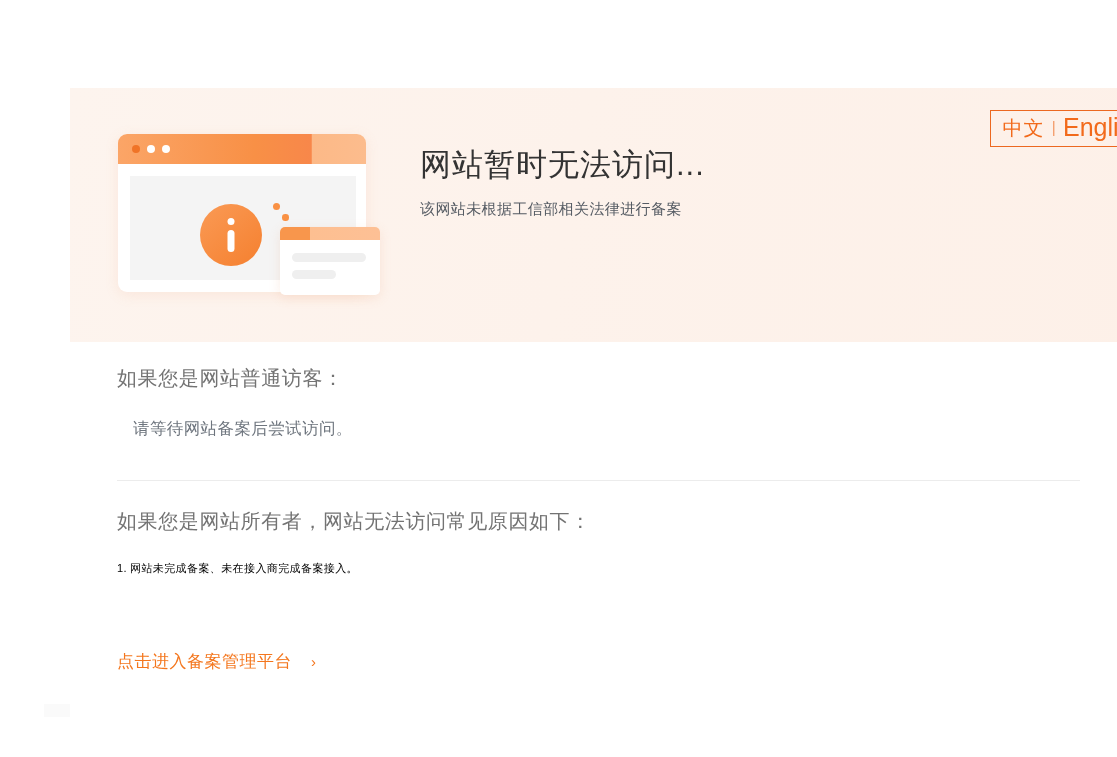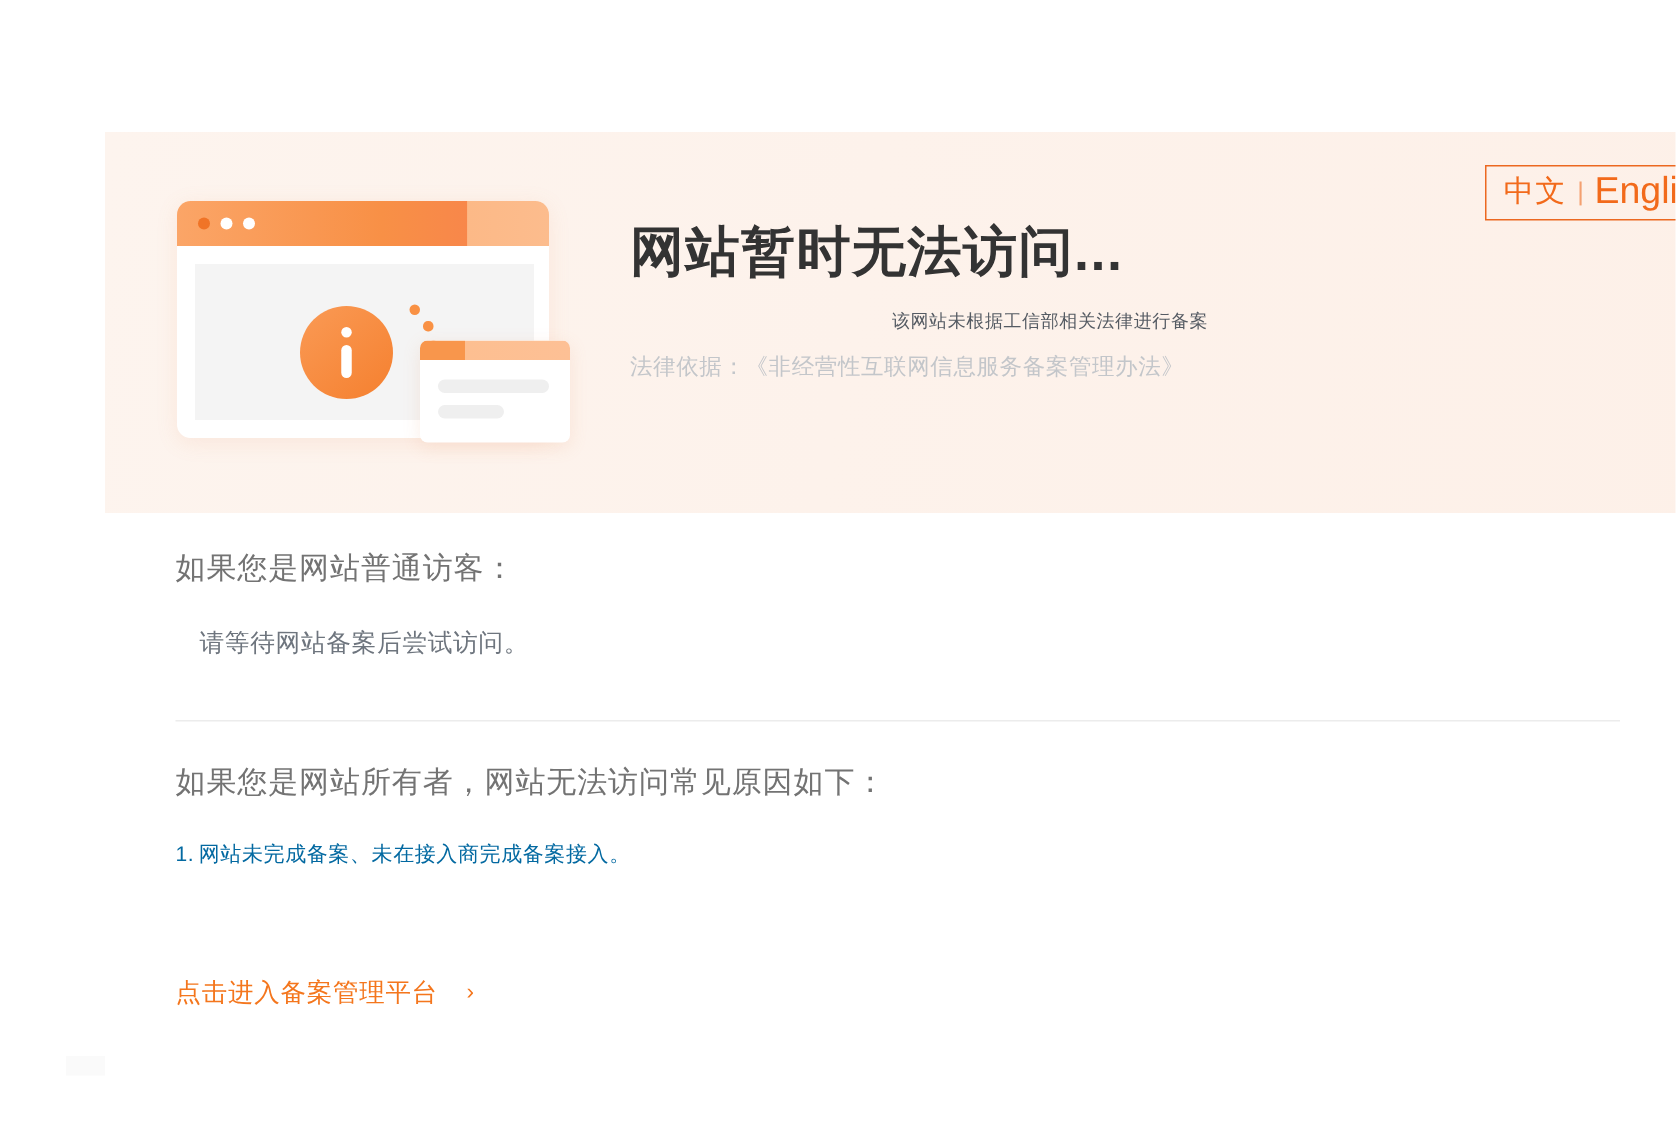--- a/index.html
+++ b/index.html
@@ -166,33 +166,32 @@
   .illo-card-line-2 { top: 43px; width: 44px; }
 
   
   .banner-text {
     position: absolute;
     left: 350px;
     top: 60px;
     width: 560px;
   }
   .banner-title {
-    font-size: 36px;
+    font-size: 31px;
     color: #333333;
     letter-spacing: 1px;
     margin: 0 0 18px 0;
-    font-weight: bold;
+    font-weight: normal;
     line-height: 1.1;
   }
   .banner-sub {
-    font-size: 12px;
+    font-size: 15px;
     color: #555b63;
     margin: 0 0 12px 0;
     letter-spacing: 0.4px;
-    text-align: center;
   }
   .banner-legal {
     font-size: 15px;
     color: #c3c6ca;
     margin: 0;
     letter-spacing: 0.4px;
   }
 
   
   .content {
@@ -227,22 +226,22 @@
     left: 117px;
     top: 508px;
     width: 965px;
   }
   .reason-list {
     list-style: none;
     margin: 0;
     padding: 0;
   }
   .reason-list li {
-    font-size: 14px;
-    color: #0369a1;
+    font-size: 11px;
+    color: #000000;
     letter-spacing: 0.4px;
     margin-bottom: 9px;
   }
   .reason-num { margin-right: 3px; }
 
   .cta {
     position: absolute;
     left: 117px;
     top: 650px;
     display: inline-flex;
@@ -300,21 +299,20 @@
     <div class="illo-card">
       <div class="illo-card-bar"></div>
       <div class="illo-card-line illo-card-line-1"></div>
       <div class="illo-card-line illo-card-line-2"></div>
     </div>
   </div>
 
   <div class="banner-text">
     <h1 class="banner-title">网站暂时无法访问...</h1>
     <p class="banner-sub">该网站未根据工信部相关法律进行备案</p>
-    <p class="banner-legal">法律依据：《非经营性互联网信息服务备案管理办法》</p>
   </div>
 </div>
 
 <div class="content">
   <h2 class="sec-heading">如果您是网站普通访客：</h2>
   <p class="sec-body">请等待网站备案后尝试访问。</p>
 </div>
 
 <div class="divider"></div>
 

